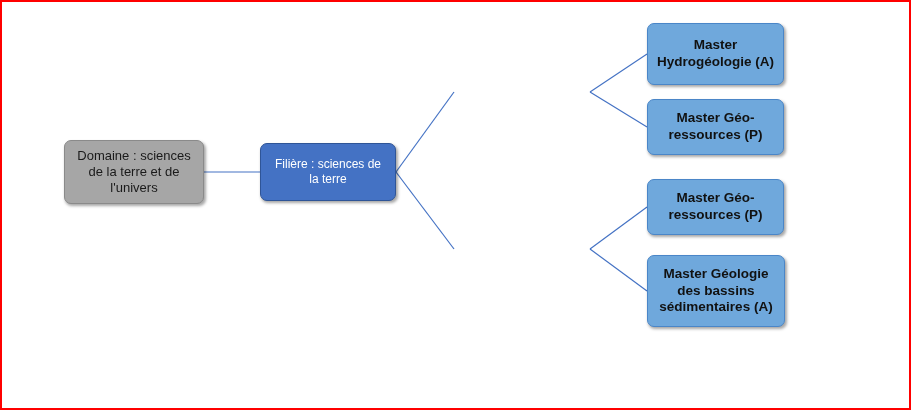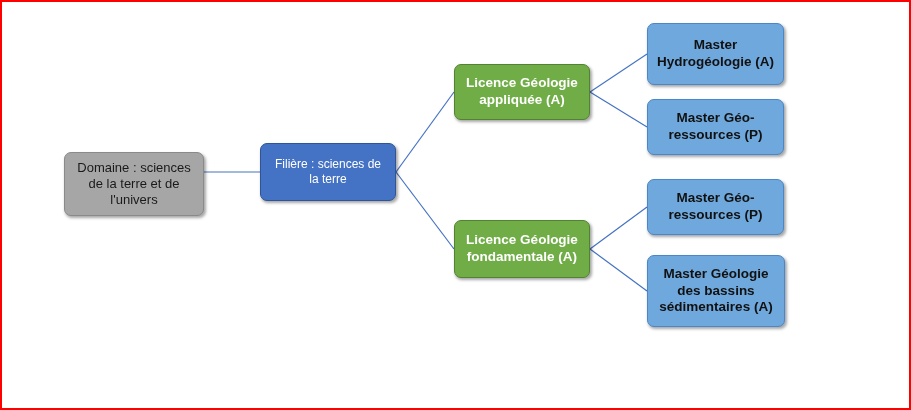--- a/index.html
+++ b/index.html
@@ -75,35 +75,29 @@
   <svg class="connectors" viewBox="0 0 911 410" xmlns="http://www.w3.org/2000/svg">
     <line x1="202" y1="170" x2="258" y2="170" stroke="#4472c4" stroke-width="1.2"></line>
     <line x1="394" y1="170" x2="452" y2="90" stroke="#4472c4" stroke-width="1.2"></line>
     <line x1="394" y1="170" x2="452" y2="247" stroke="#4472c4" stroke-width="1.2"></line>
     <line x1="588" y1="90" x2="645" y2="52" stroke="#4472c4" stroke-width="1.2"></line>
     <line x1="588" y1="90" x2="645" y2="125" stroke="#4472c4" stroke-width="1.2"></line>
     <line x1="588" y1="247" x2="645" y2="205" stroke="#4472c4" stroke-width="1.2"></line>
     <line x1="588" y1="247" x2="645" y2="289" stroke="#4472c4" stroke-width="1.2"></line>
   </svg>
 
-  <div class="node node-gray" style="left:62px; top:150px; width:140px; height:64px;">
+  <div class="node node-gray" style="left:62px; top:138px; width:140px; height:64px;">
     <span>Domaine : sciences de la terre et de l'univers</span>
   </div>
 
   <div class="node node-blue" style="left:258px; top:141px; width:136px; height:58px;">
     <span>Filière : sciences de la terre</span>
   </div>
 
-  <div class="node node-green" style="left:452px; top:62px; width:136px; height:56px;">
-    <span>Licence Géologie appliquée  (A)</span>
-  </div>
 
-  <div class="node node-green" style="left:452px; top:218px; width:136px; height:58px;">
-    <span>Licence Géologie fondamentale (A)</span>
-  </div>
 
   <div class="node node-lightblue" style="left:645px; top:21px; width:137px; height:62px;border-radius:7px;">
     <span>Master Hydrogéologie (A)</span>
   </div>
 
   <div class="node node-lightblue" style="left:645px; top:97px; width:137px; height:56px;">
     <span>Master Géo-ressources (P)</span>
   </div>
 
   <div class="node node-lightblue" style="left:645px; top:177px; width:137px; height:56px;">

